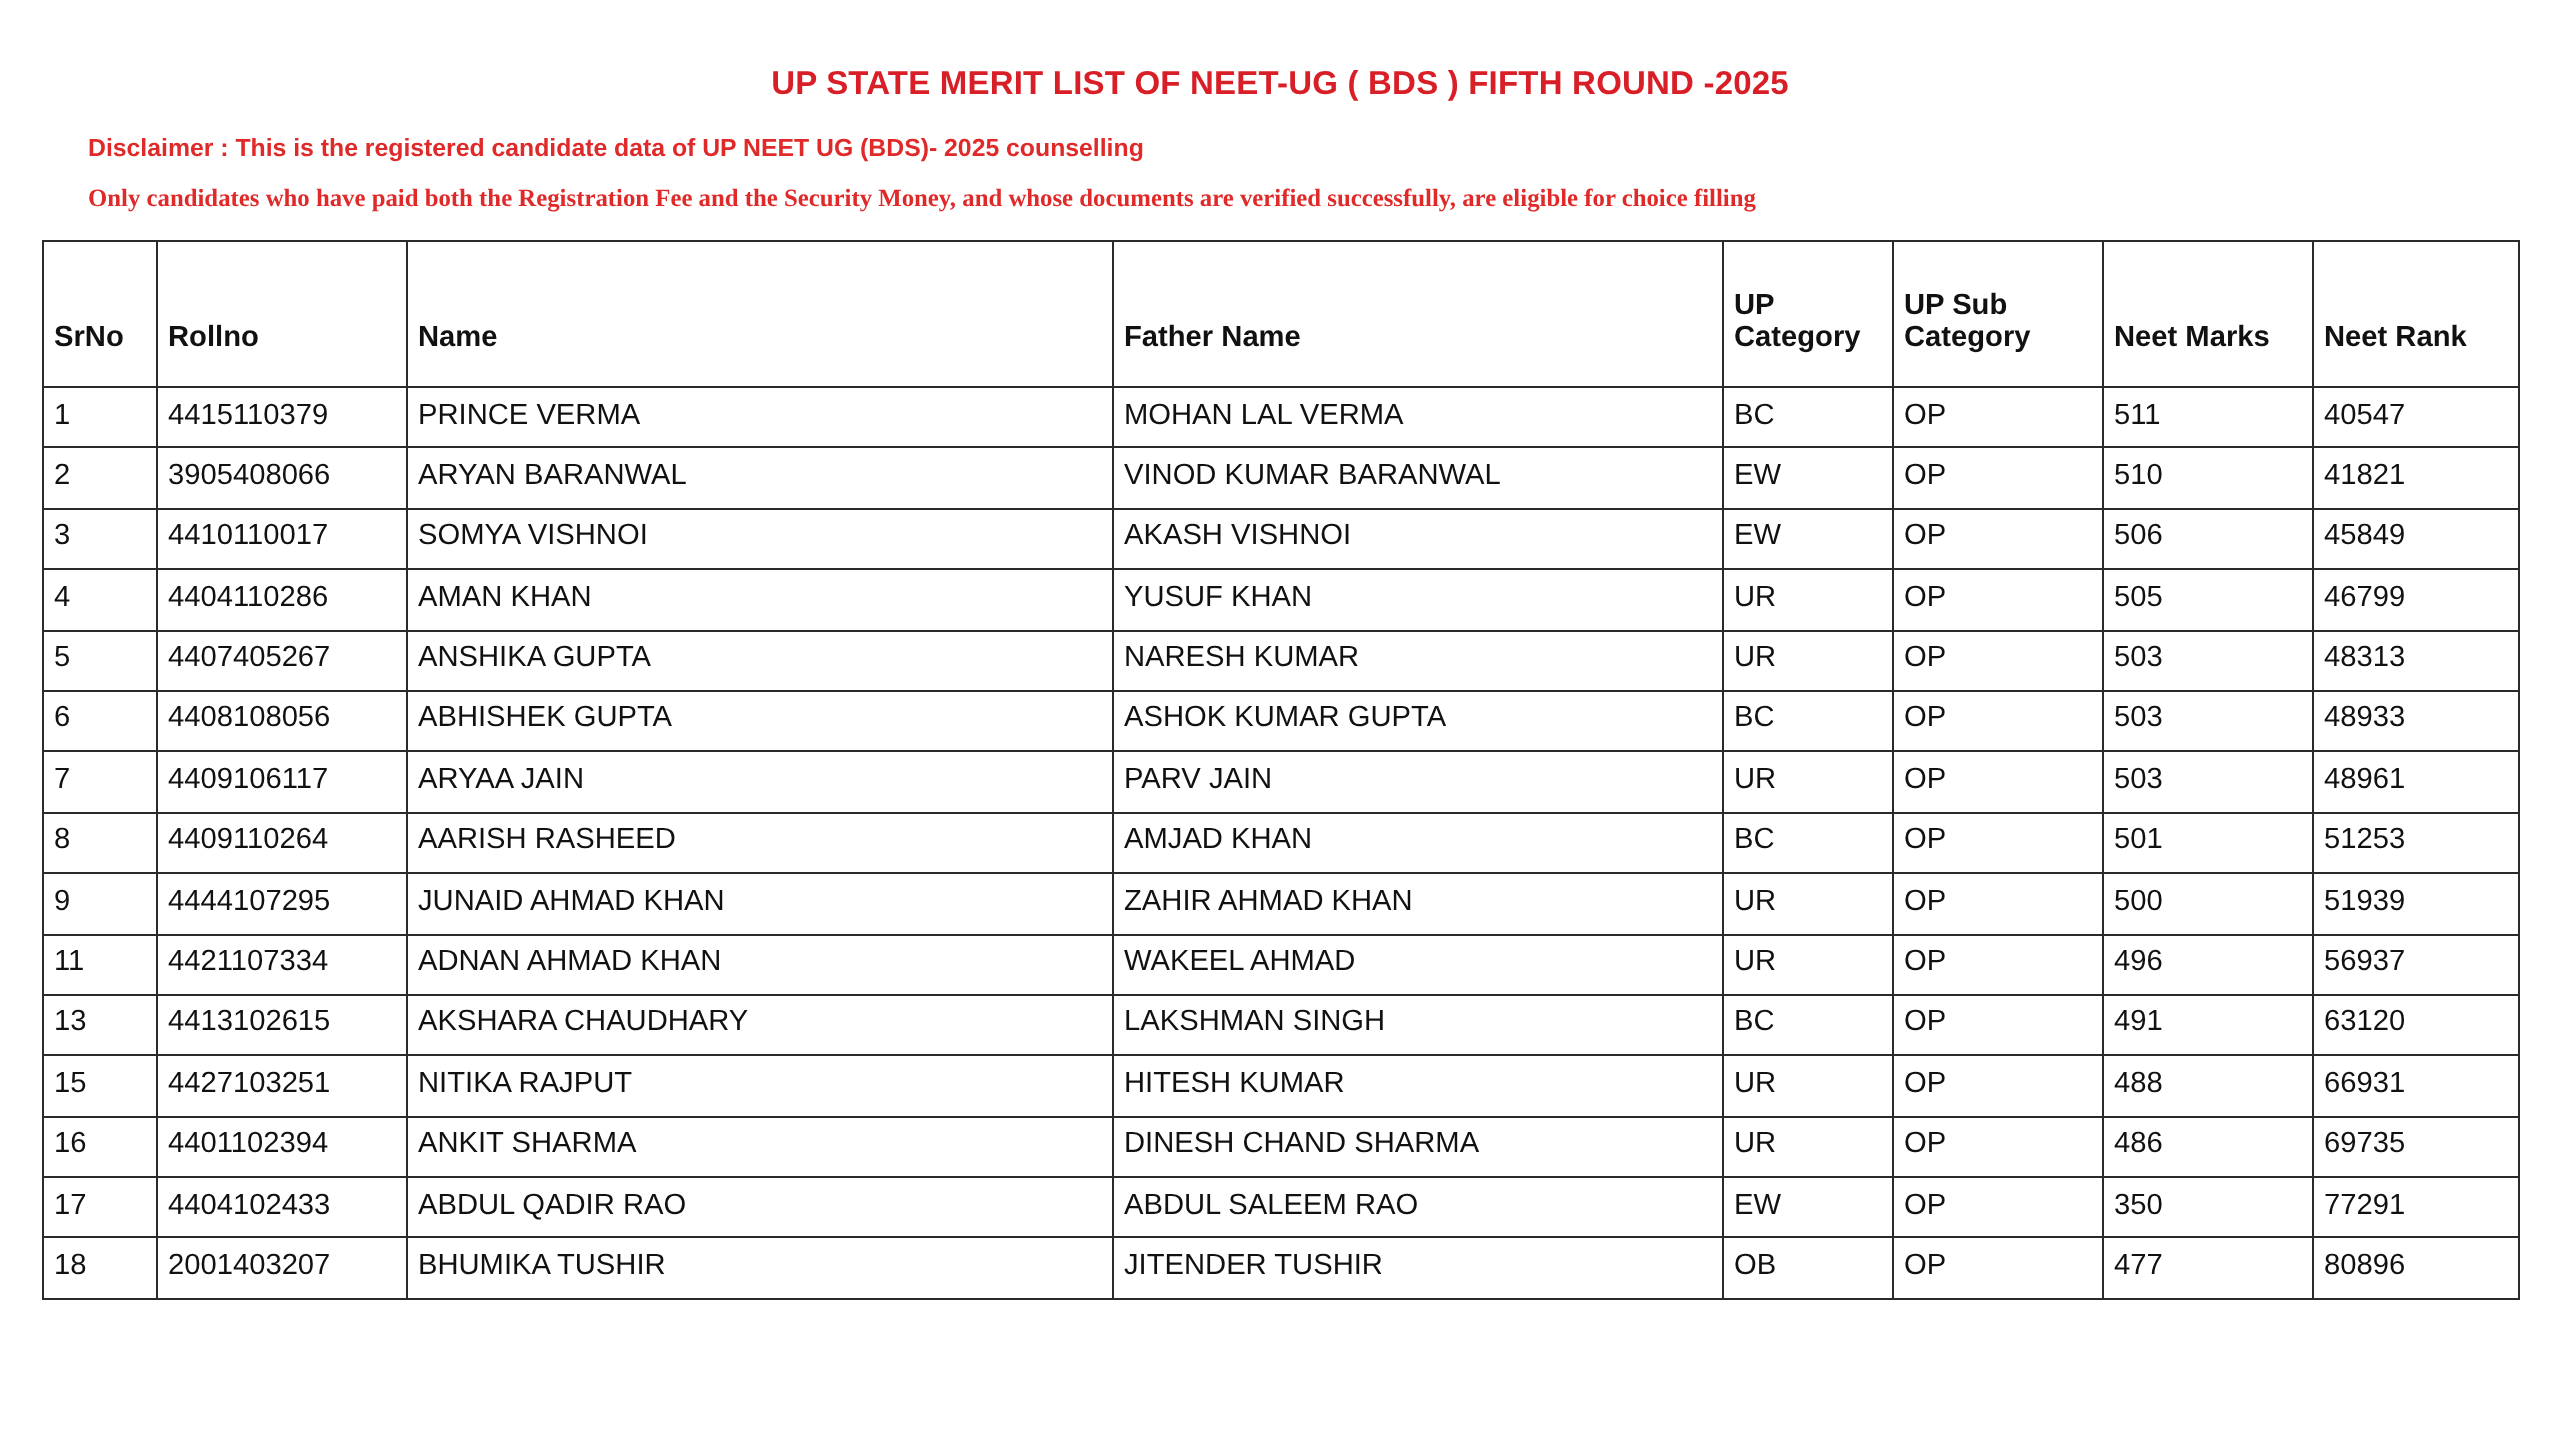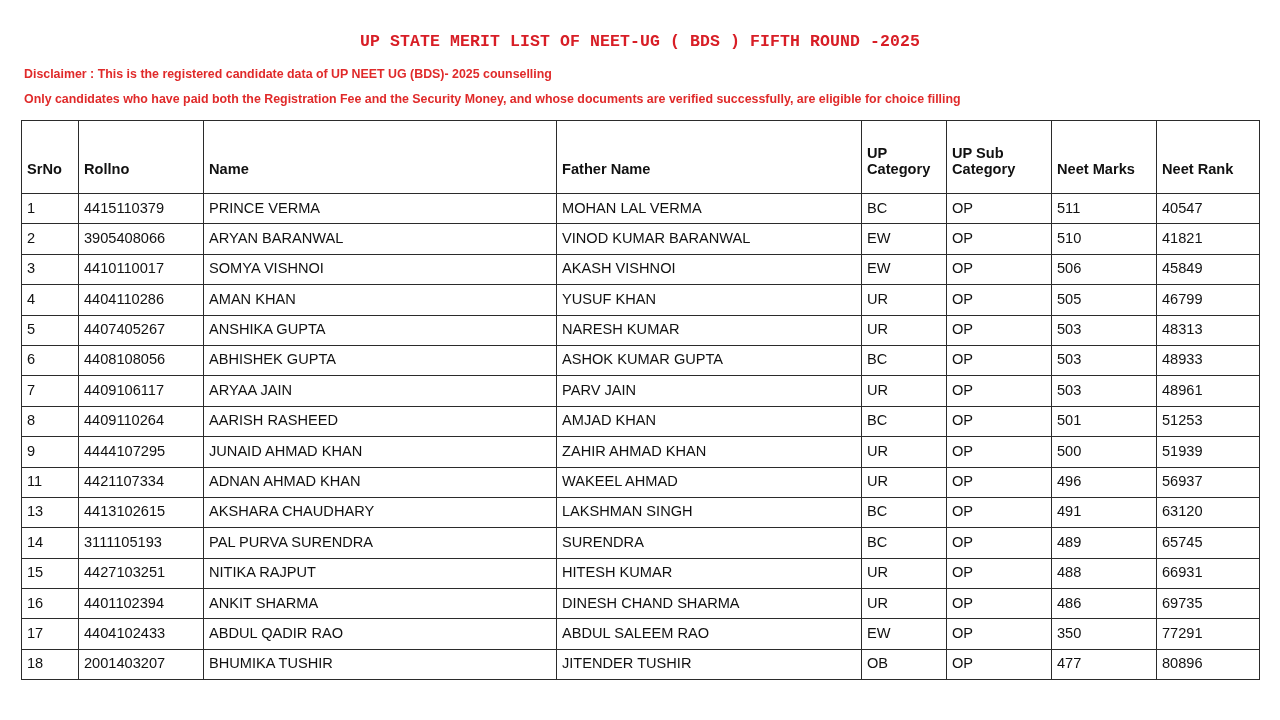--- a/index.html
+++ b/index.html
@@ -23,36 +23,37 @@
   }
   .doc-title {
     text-align: center;
     font-size: 16.5px;
     font-weight: bold;
     color: #d81e26;
     letter-spacing: 0.1px;
     margin: 0;
     padding-top: 33px;
     line-height: 1.1;
-    font-family: Liberation Mono, monospace;
   }
   .disclaimer-block {
     padding-left: 24px;
     padding-top: 17px;
+    margin-left: 20px;
   }
   .disclaimer-line {
     font-size: 12.4px;
     font-weight: bold;
     color: #e02a2a;
     line-height: 1.0;
     margin: 0;
     white-space: nowrap;
   }
   .disclaimer-line.second {
     padding-top: 12px;
+    font-family: Liberation Serif, serif;
   }
   .table-wrap {
     position: absolute;
     left: 21px;
     top: 120px;
     width: 1238px;
   }
   table.merit {
     border-collapse: collapse;
     table-layout: fixed;
@@ -237,30 +238,20 @@
             <td>13</td>
             <td>4413102615</td>
             <td>AKSHARA CHAUDHARY</td>
             <td>LAKSHMAN SINGH</td>
             <td>BC</td>
             <td>OP</td>
             <td>491</td>
             <td>63120</td>
           </tr>
           <tr>
-            <td>14</td>
-            <td>3111105193</td>
-            <td>PAL PURVA SURENDRA</td>
-            <td>SURENDRA</td>
-            <td>BC</td>
-            <td>OP</td>
-            <td>489</td>
-            <td>65745</td>
-          </tr>
-          <tr>
             <td>15</td>
             <td>4427103251</td>
             <td>NITIKA RAJPUT</td>
             <td>HITESH KUMAR</td>
             <td>UR</td>
             <td>OP</td>
             <td>488</td>
             <td>66931</td>
           </tr>
           <tr>

